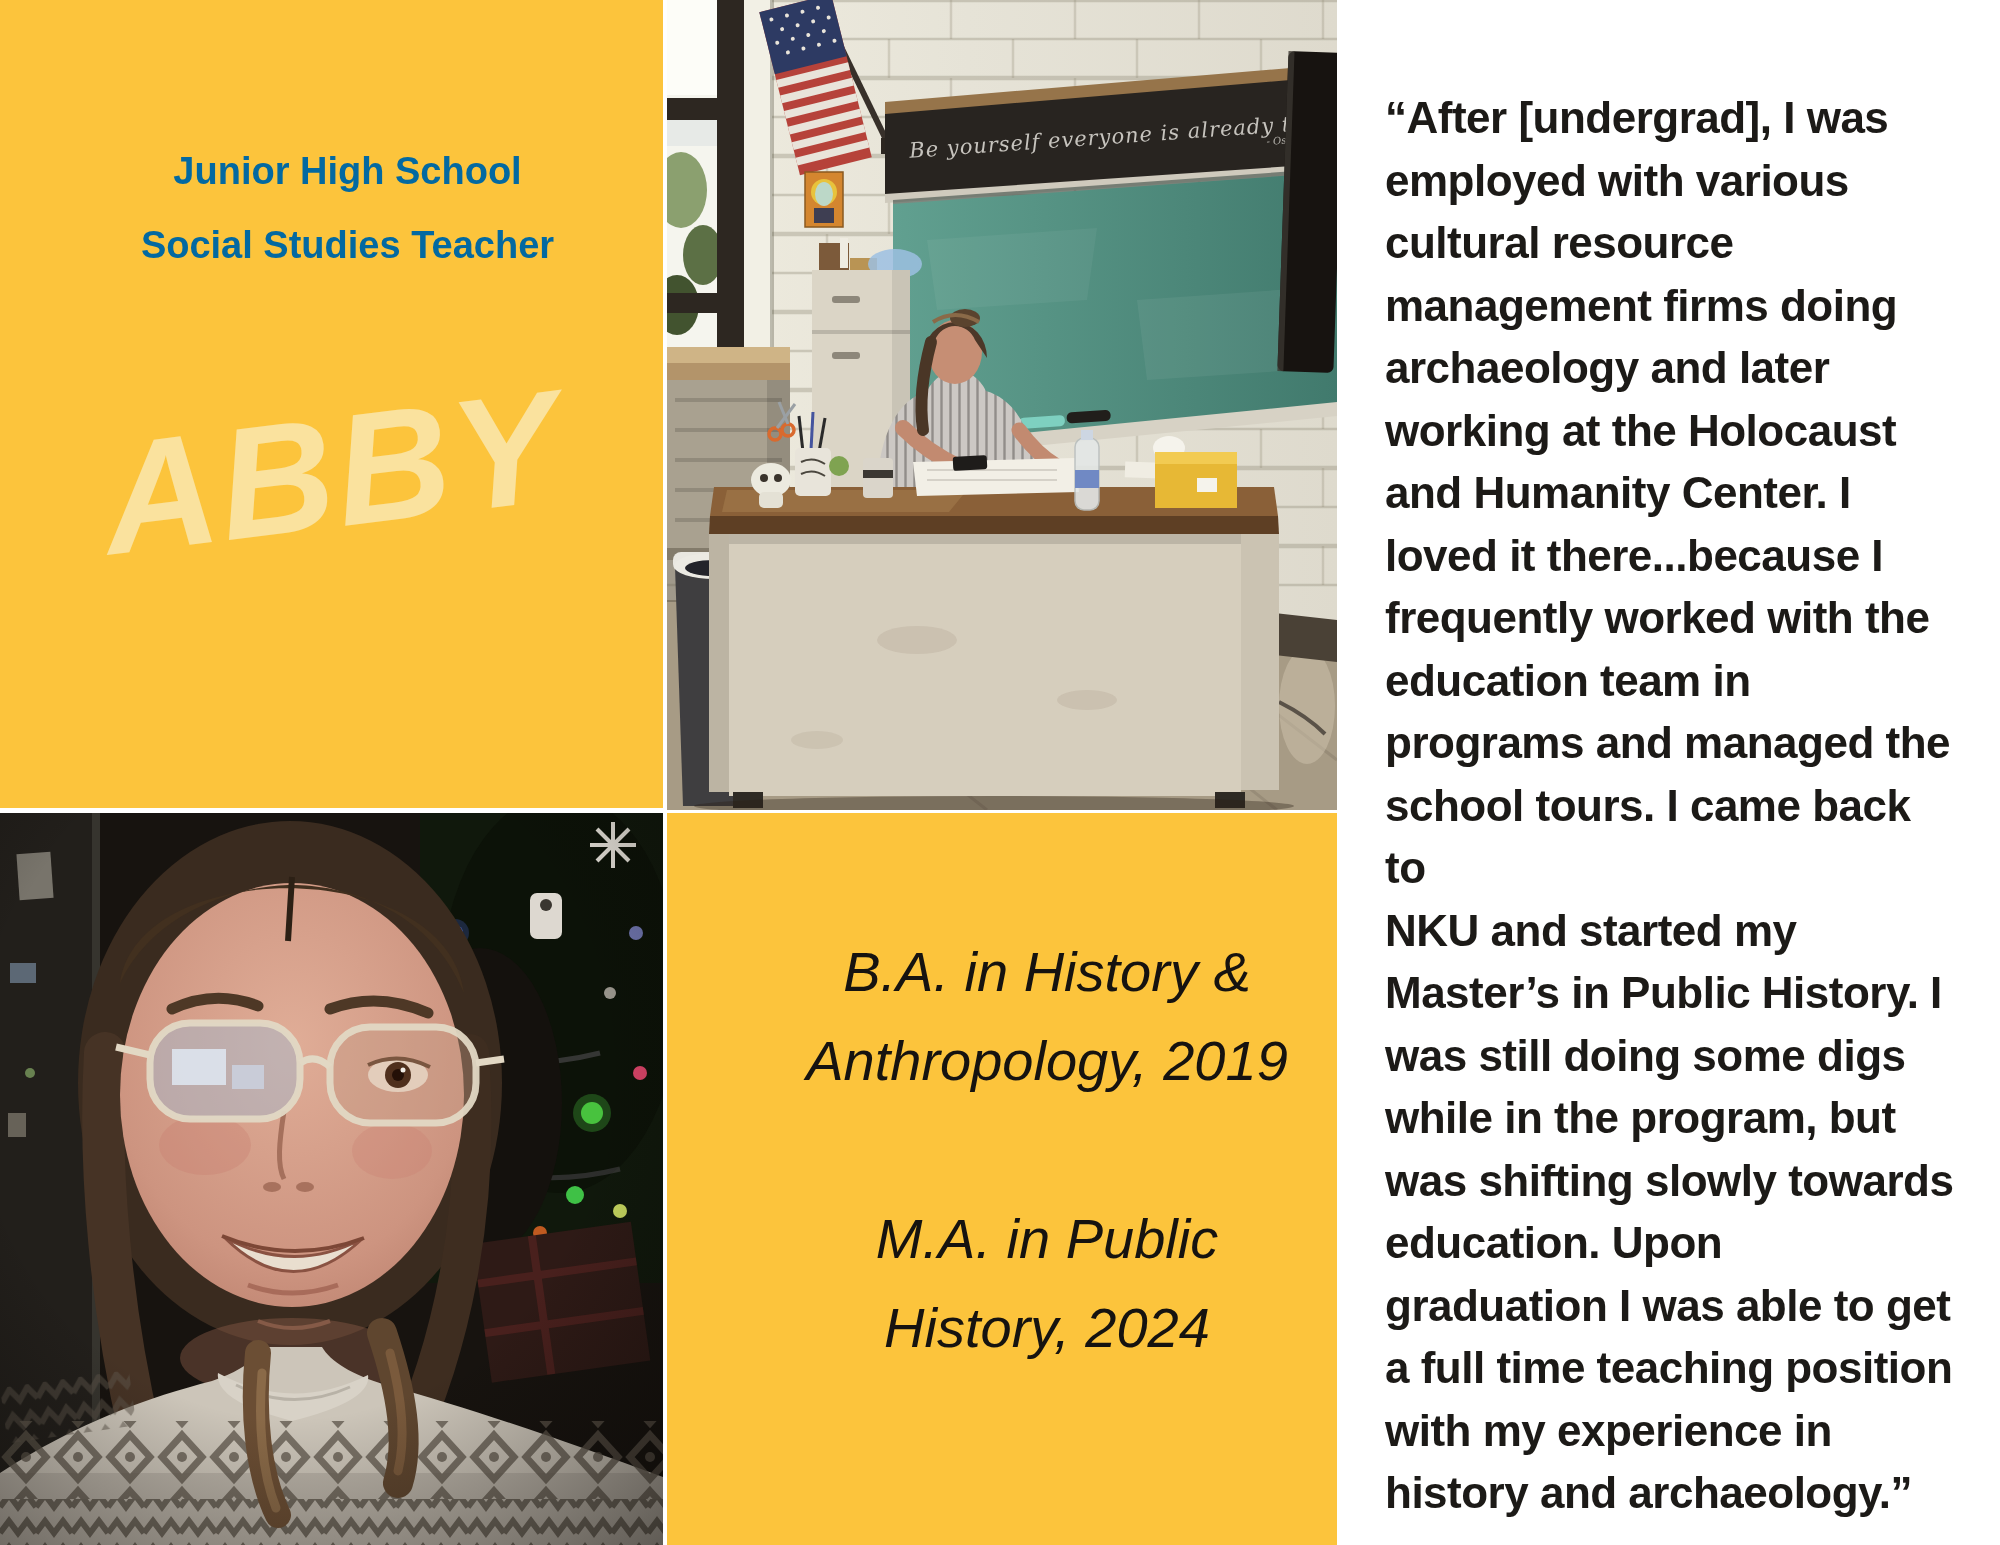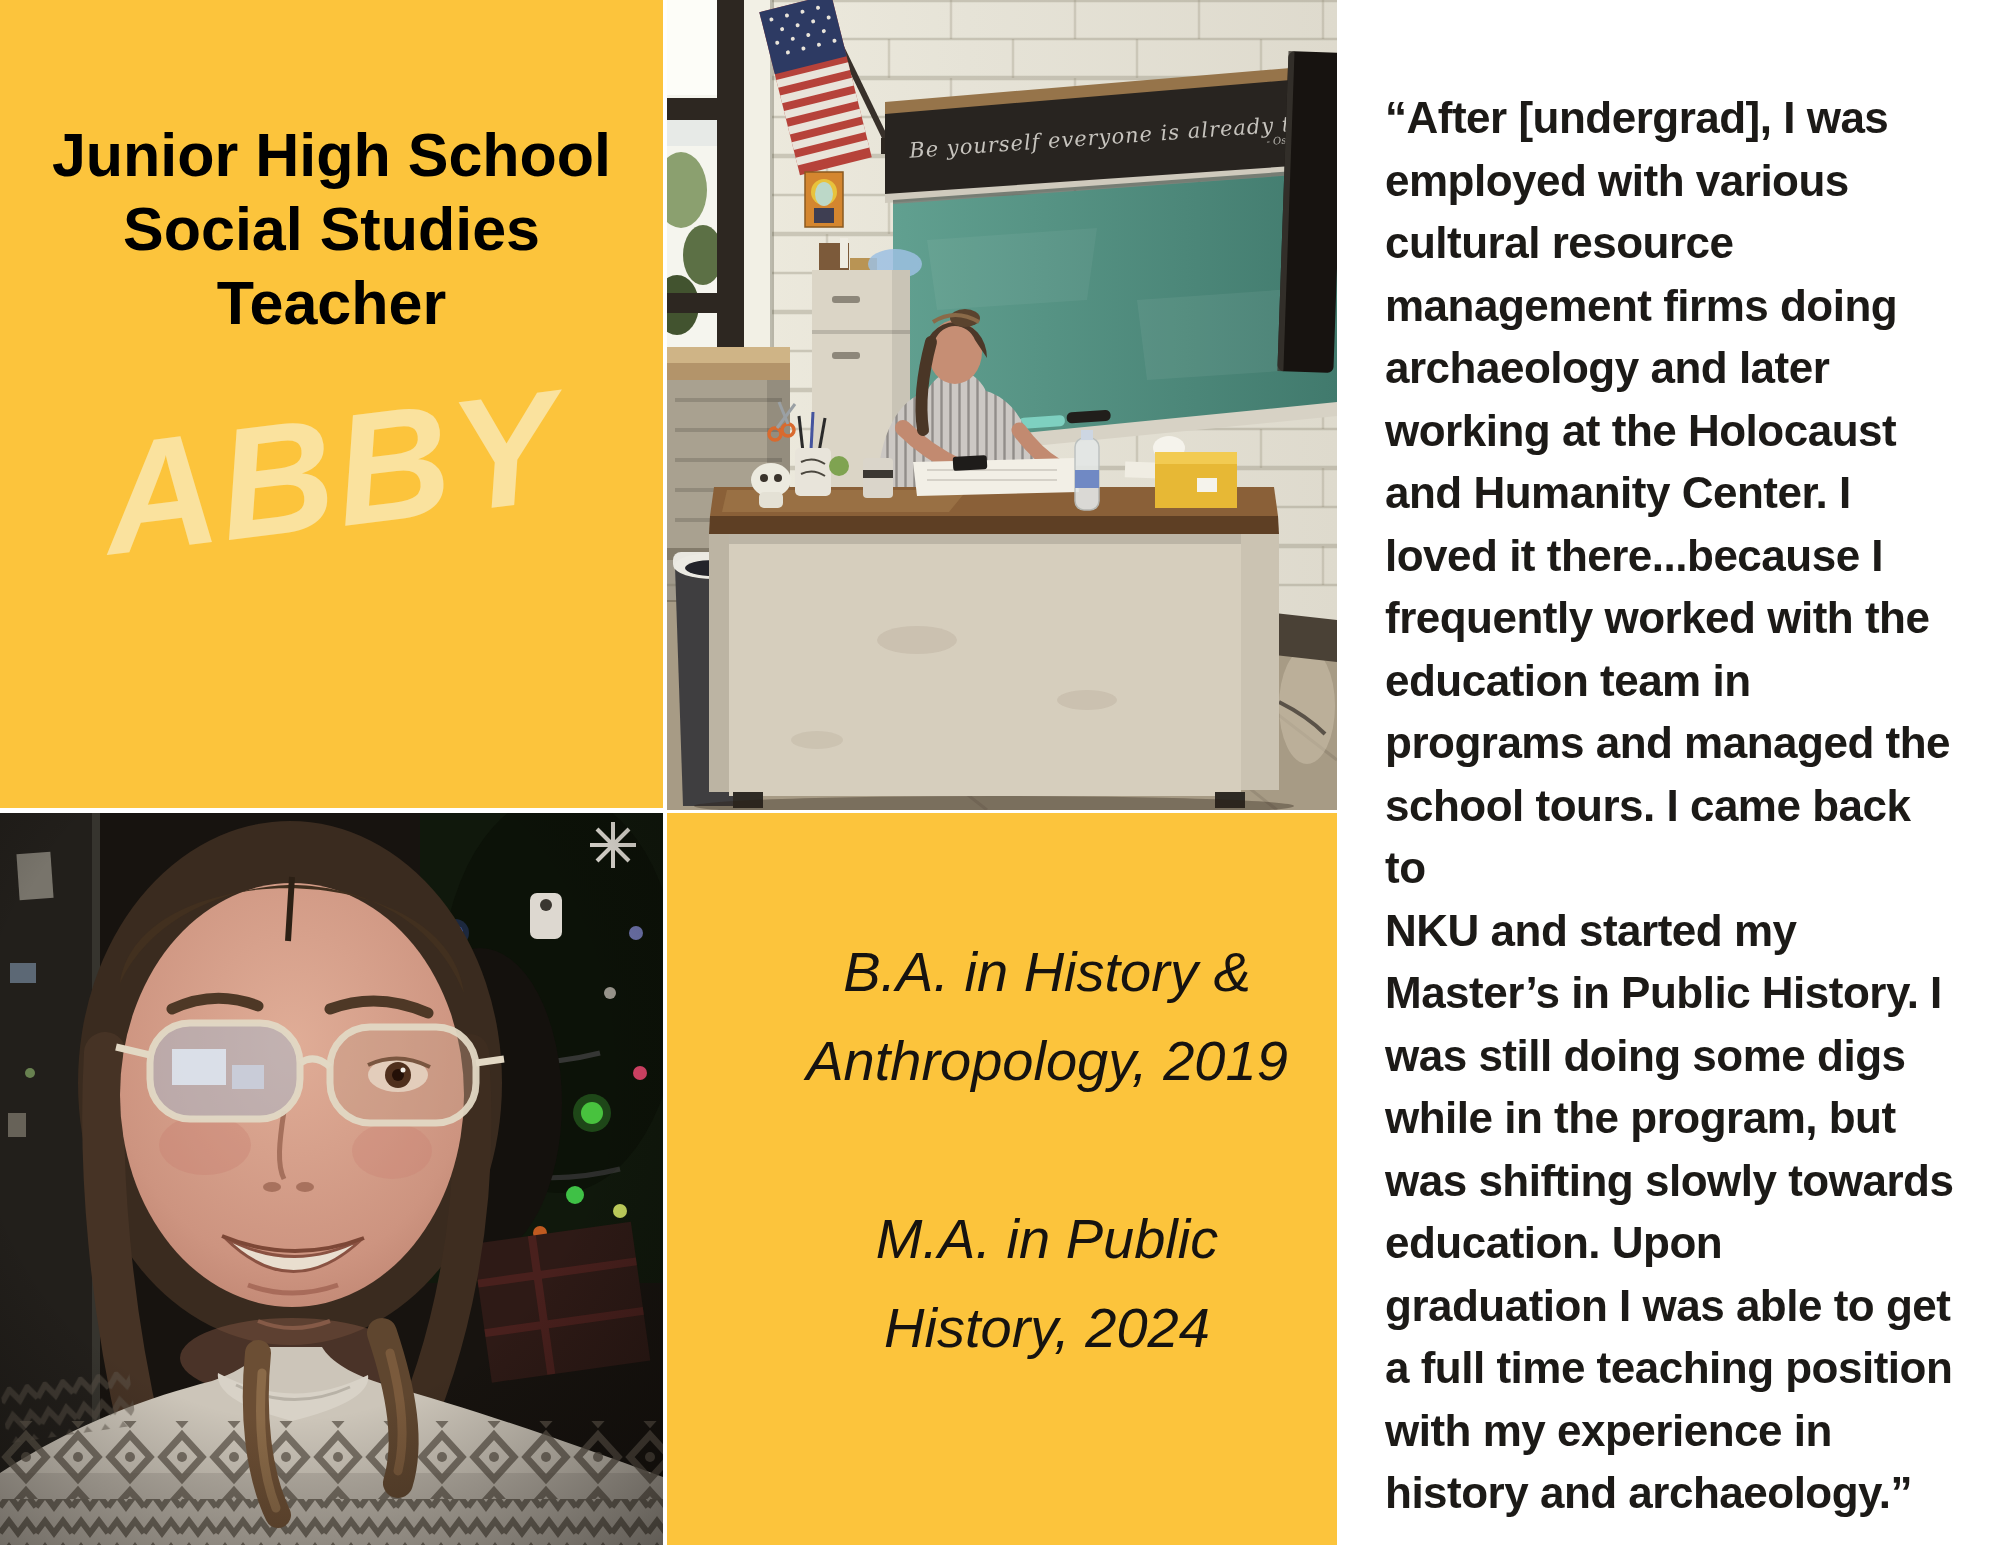--- a/index.html
+++ b/index.html
@@ -4,22 +4,22 @@
 <style>
   html,body{margin:0;padding:0;background:#ffffff;}
   .canvas{position:relative;width:2000px;height:1545px;background:#ffffff;overflow:hidden;
           font-family:"Liberation Sans",sans-serif;}
   .tile{position:absolute;overflow:hidden;}
   .tile-a{left:0;top:0;width:663px;height:808px;background:#fcc43c;}
   .tile-b{left:667px;top:0;width:670px;height:810px;background:#e4e1d6;}
   .tile-c{left:0;top:813px;width:663px;height:732px;background:#17130f;}
   .tile-d{left:667px;top:813px;width:670px;height:732px;background:#fcc43c;}
   .quote-col{position:absolute;left:1337px;top:0;width:663px;height:1297px;background:#ffffff;}
-  .role-title{position:absolute;top:118px;left:0;width:100%;margin:0;text-align:center;
-              font-size:61px;line-height:74px;font-weight:700;color:#000000;letter-spacing:0;}
+  .role-title{position:absolute;top:118px;left:0;width:100%;margin:16px;text-align:center;
+              font-size:38px;line-height:74px;font-weight:700;color:#0369a1;letter-spacing:0;}
   .abby{position:absolute;top:393px;left:0;width:100%;text-align:center;
         font-size:158px;line-height:1;font-weight:700;font-style:italic;color:#fae29e;
         transform:rotate(-7deg);letter-spacing:3px;}
   .degrees{position:absolute;top:114px;left:0;width:100%;text-align:center;
            font-size:56px;line-height:89px;font-style:italic;font-weight:400;color:#161310;margin-left:45px;}
   .quote{margin:0;padding:87px 38px 0 48px;font-size:44px;line-height:62.5px;font-weight:700;
          color:#1c1a17;letter-spacing:-0.5px;}
   svg{display:block;}
 </style>
 </head>

